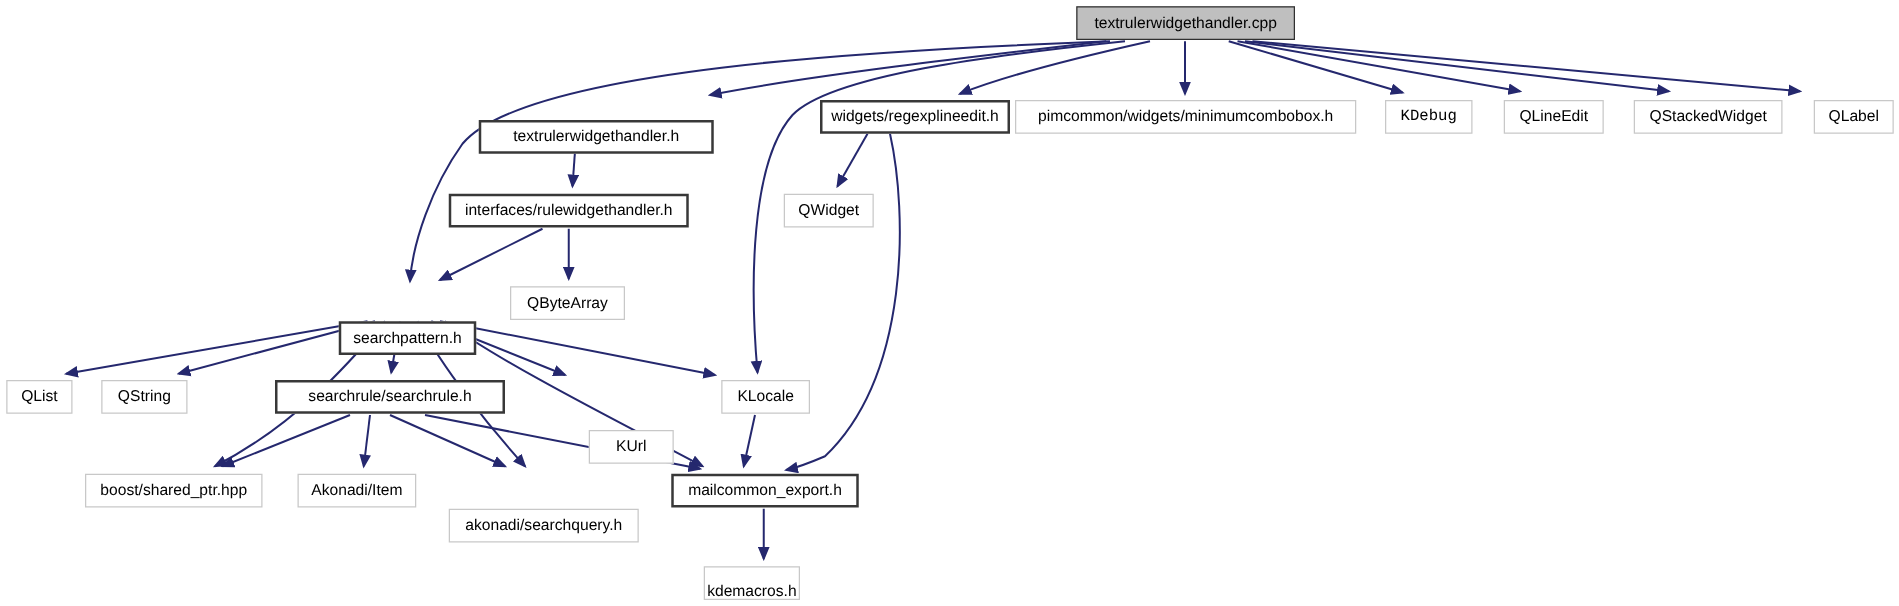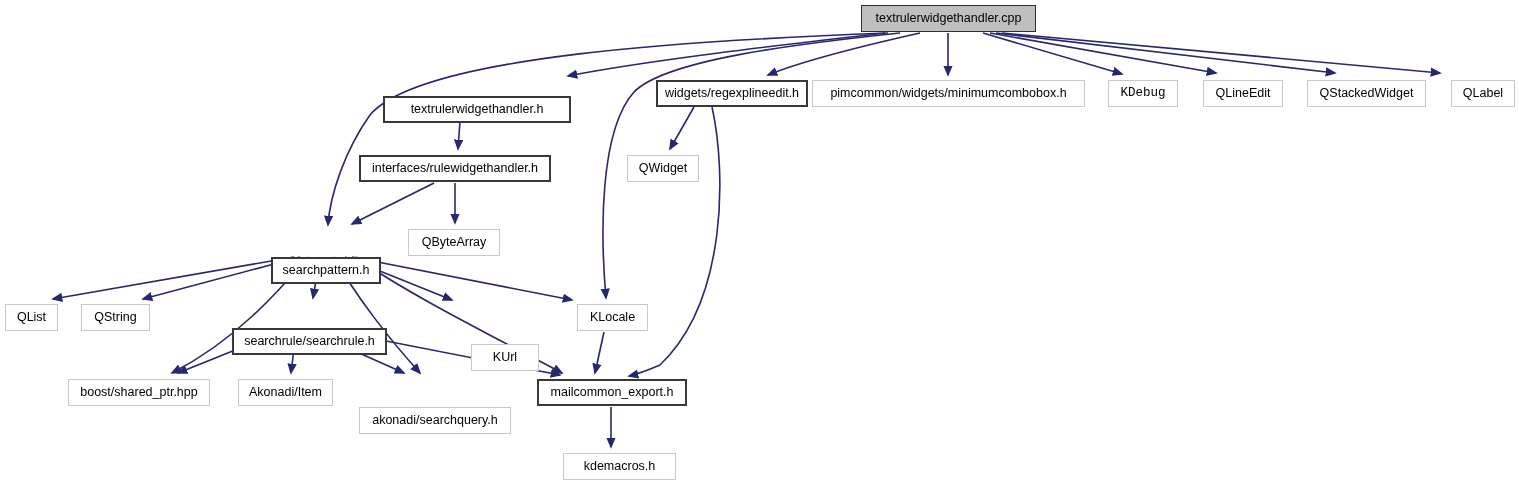--- a/index.html
+++ b/index.html
@@ -122,38 +122,38 @@
       </div>
       <div class="node" style="left: 408px; top: 229px; width: 92px;">
         <span>QByteArray</span>
       </div>
       <div class="node" style="left: 5px; top: 304px; width: 53px;">
         <span>QList</span>
       </div>
       <div class="node" style="left: 81px; top: 304px; width: 69px;">
         <span>QString</span>
       </div>
-      <div class="node thick" style="left: 232px; top: 304px; width: 155px; margin-top: 24px;">
+      <div class="node thick" style="left: 220px; top: 304px; width: 184px;">
         <span>searchrule/searchrule.h</span>
       </div>
       <div class="node" style="left: 471px; top: 304px; width: 68px; margin-top: 40px;">
         <span>KUrl</span>
       </div>
       <div class="node" style="left: 577px; top: 304px; width: 71px;">
         <span>KLocale</span>
       </div>
       <div class="node" style="left: 68px; top: 379px; width: 142px;">
         <span>boost/shared_ptr.hpp</span>
       </div>
       <div class="node" style="left: 238px; top: 379px; width: 95px;">
         <span>Akonadi/Item</span>
       </div>
       <div class="node" style="left: 359px; top: 379px; width: 152px; margin-top: 28px;">
         <span>akonadi/searchquery.h</span>
       </div>
       <div class="node thick" style="left: 537px; top: 379px; width: 150px;">
         <span>mailcommon_export.h</span>
       </div>
-      <div class="node" style="left: 563px; top: 453px; width: 113px;">
+      <div class="node" style="left: 563px; top: 453px; width: 77px; align-items: flex-end;">
         <span>kdemacros.h</span>
       </div>
     </div>
 </div>
 
 </body></html>

